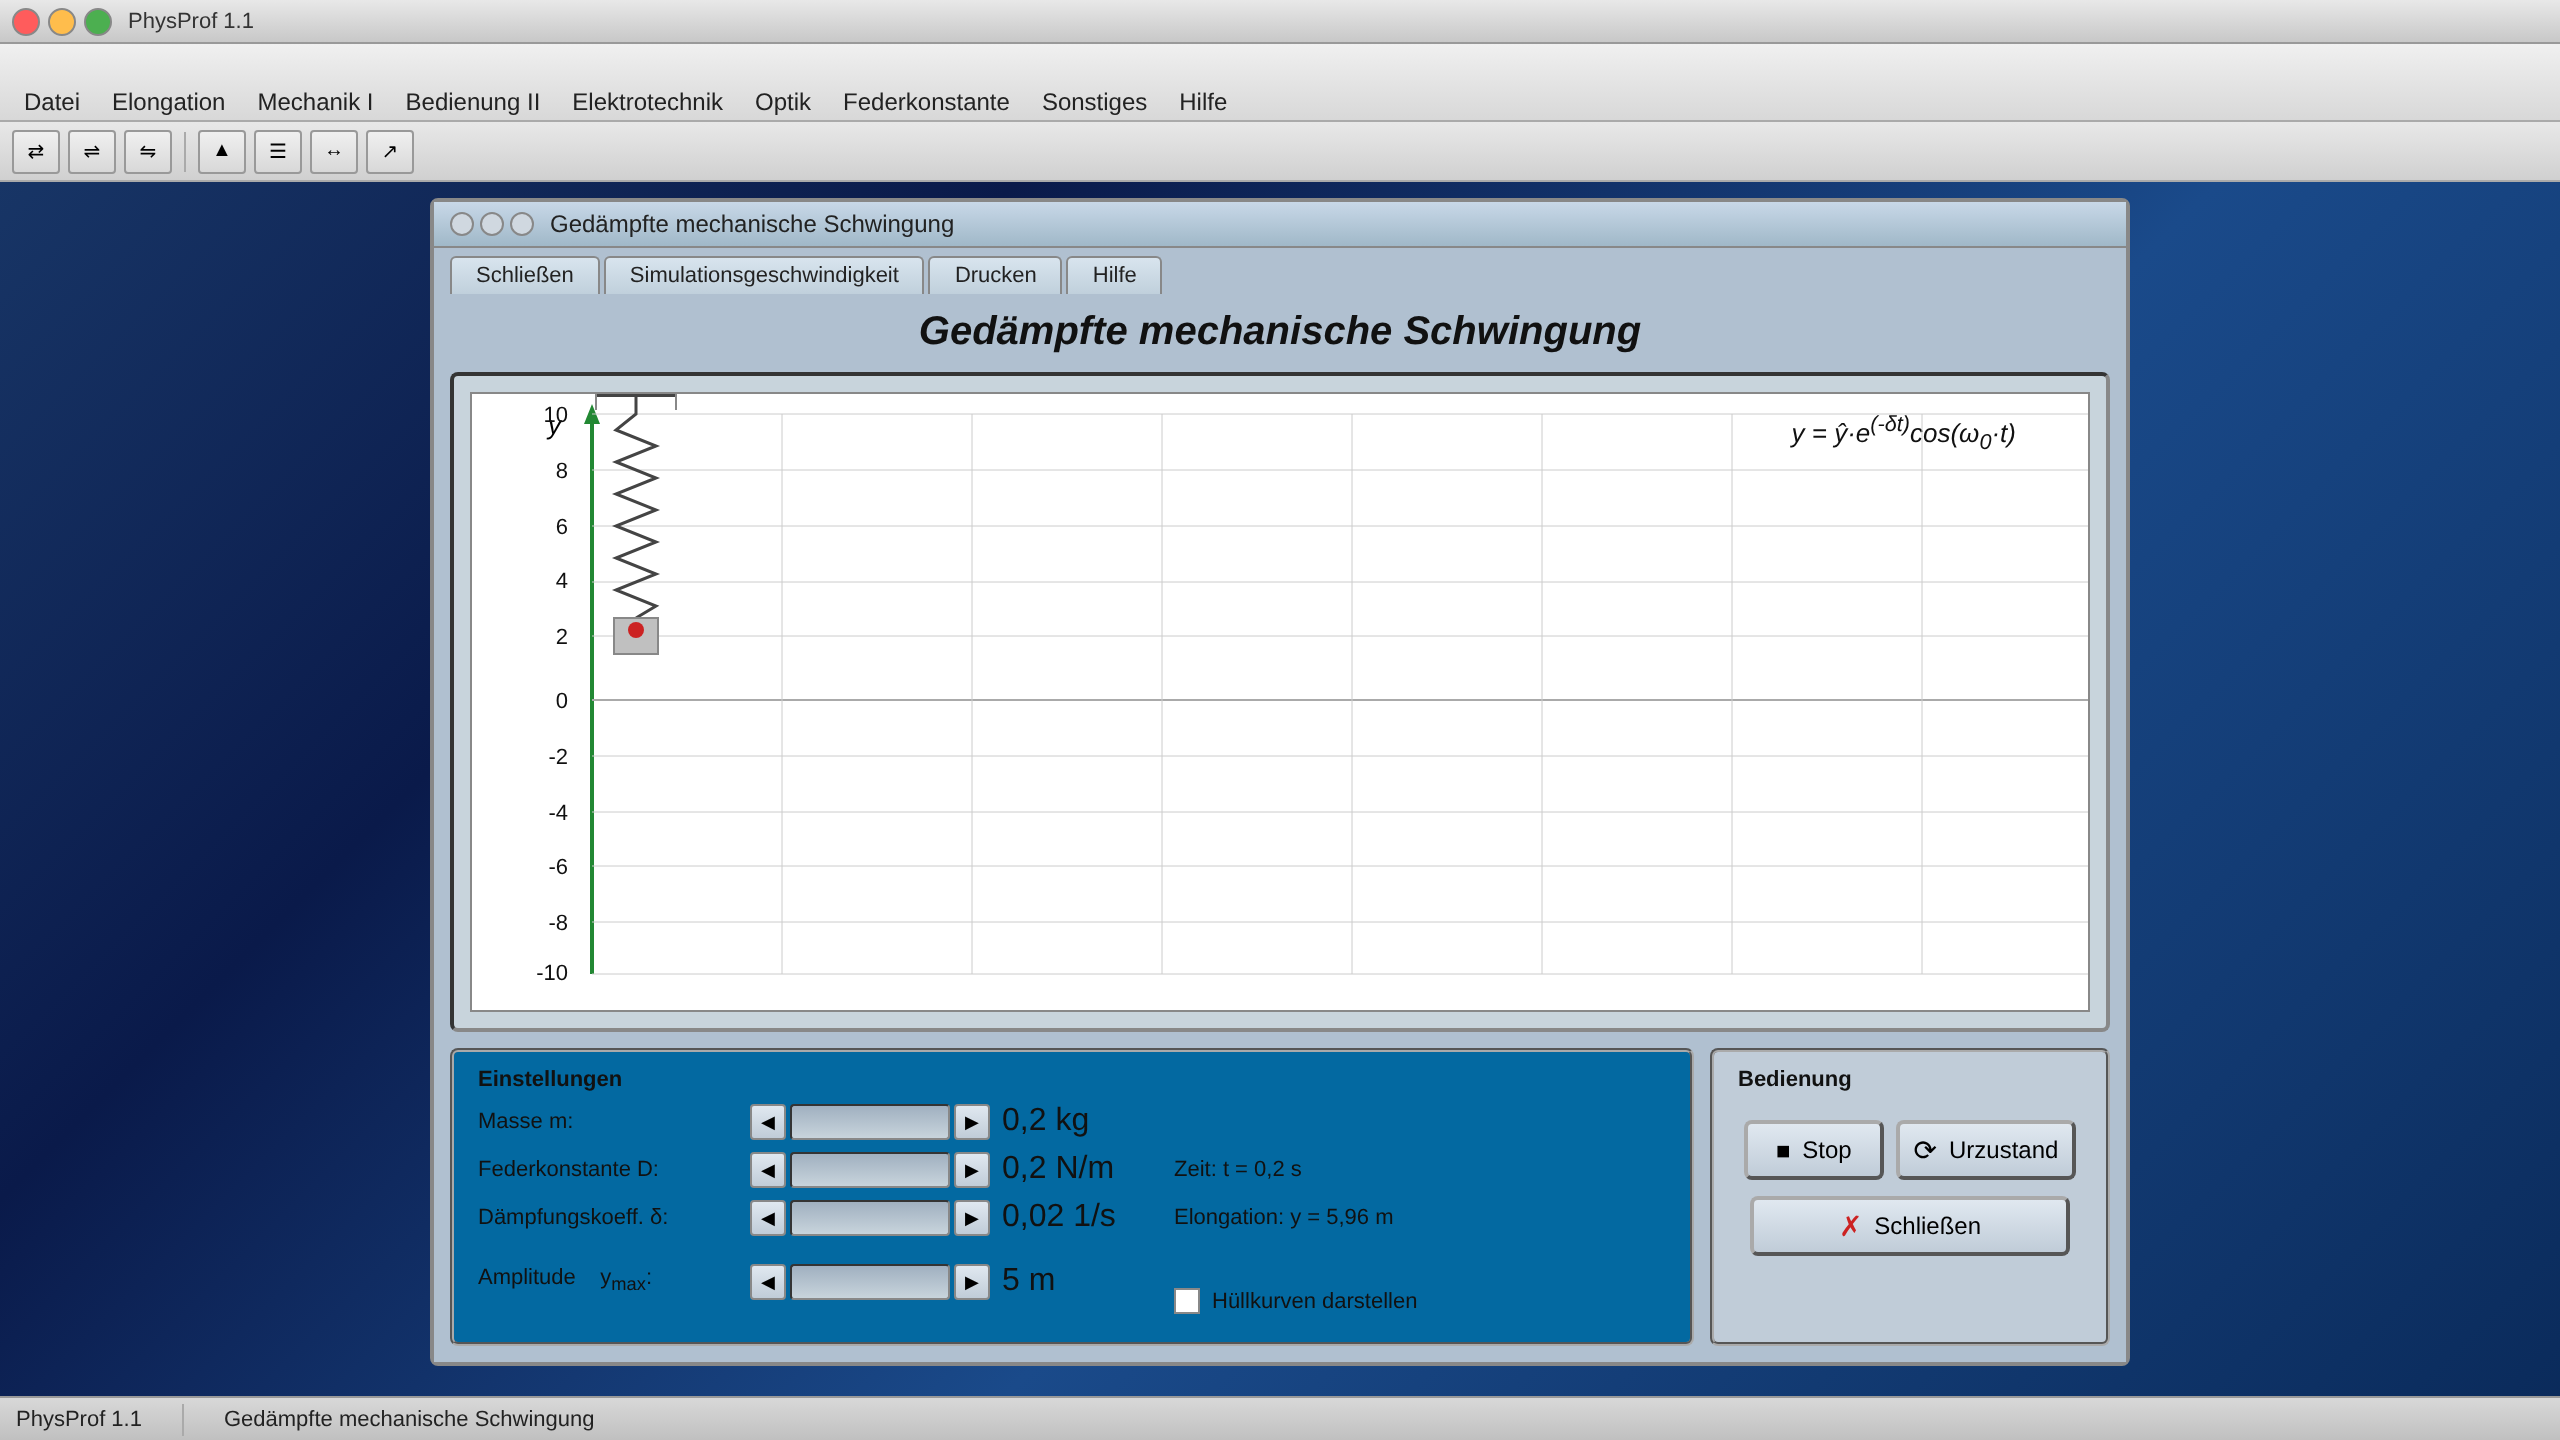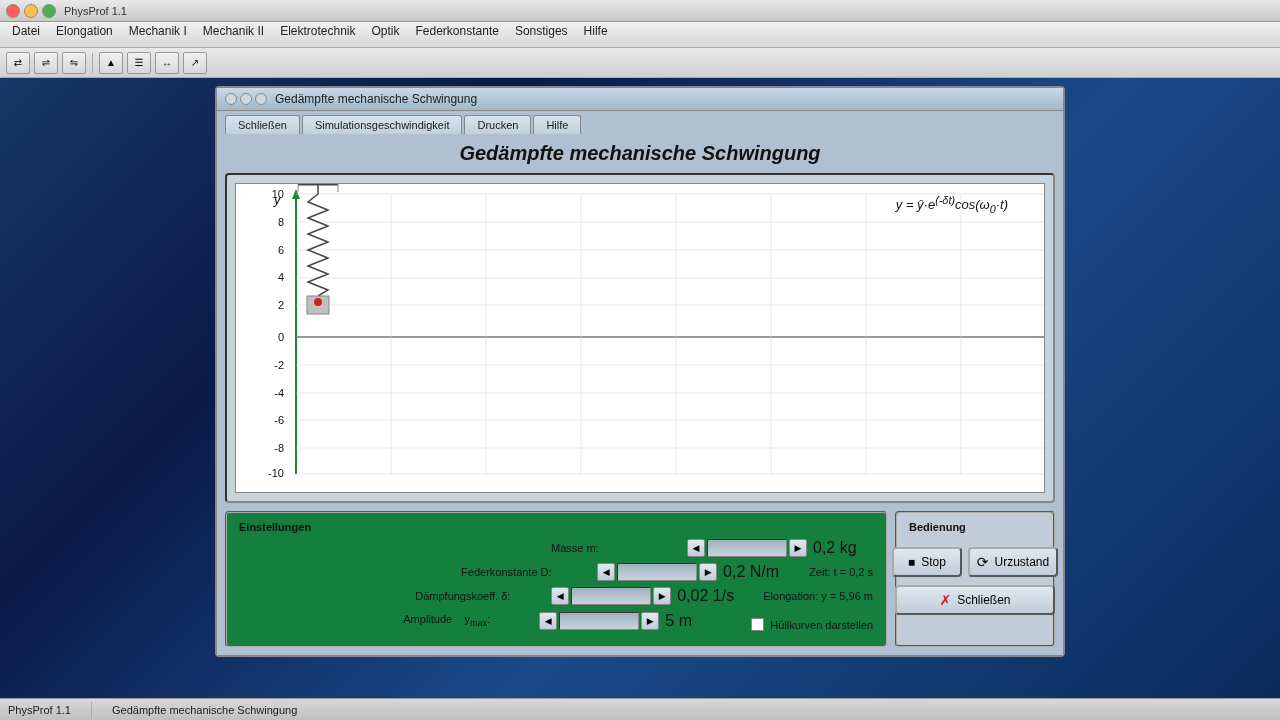--- a/index.html
+++ b/index.html
@@ -37,23 +37,23 @@
     .tb-btn.min { background: #ffbd4c; }
     .tb-btn.max { background: #4caf50; }
     .title-bar-title {
       font-size: 11px;
       color: #333;
     }
 
     
     .menu-bar {
       background: linear-gradient(to bottom, #f0f0f0, #d8d8d8);
-      height: 26px;
-      display: flex;
-      align-items: flex-start;
+      height: 39px;
+      display: flex;
+      align-items: flex-end;
       padding: 0 4px;
       border-bottom: 1px solid #aaa;
     }
     .menu-item {
       padding: 2px 8px;
       font-size: 12px;
       color: #222;
       cursor: pointer;
       border-radius: 3px;
     }
@@ -189,38 +189,37 @@
       color: #111;
     }
 
     
     .settings-row {
       display: flex;
       gap: 8px;
       margin-top: 4px;
     }
     .settings-panel {
-      background: #15803d;
+      background: #0369a1;
       border: 2px groove #aaa;
       border-radius: 4px;
       padding: 8px 12px;
       flex: 1;
     }
     .settings-title {
       font-size: 11px;
       font-weight: bold;
       color: #111;
       margin-bottom: 6px;
     }
     .setting-row {
       display: flex;
       align-items: center;
       margin-bottom: 6px;
       gap: 6px;
-      justify-content: flex-end;
     }
     .setting-label {
       font-size: 11px;
       width: 130px;
       color: #111;
     }
     .slider-container {
       display: flex;
       align-items: center;
       gap: 2px;
@@ -252,41 +251,41 @@
     .status-text {
       font-size: 11px;
       color: #111;
     }
 
     
     .checkbox-row {
       display: flex;
       align-items: center;
       gap: 6px;
-      margin-top: 7px;
+      margin-top: 20px;
     }
     .cb {
       width: 13px;
       height: 13px;
       border: 1px solid #888;
       background: white;
       display: inline-block;
     }
     .cb-label {
       font-size: 11px;
       color: #111;
     }
 
     
     .controls-panel {
       background: #c0ccd8;
       border: 2px groove #aaa;
       border-radius: 4px;
       padding: 8px 12px;
-      width: 160px;
+      width: 200px;
       display: flex;
       flex-direction: column;
       align-items: center;
       gap: 8px;
     }
     .control-btn {
       width: 150px;
       height: 30px;
       background: linear-gradient(to bottom, #e0e8f0, #c0ccd8);
       border: 2px outset #aaa;
@@ -332,21 +331,21 @@
     <span class="tb-btn min"></span>
     <span class="tb-btn max"></span>
   </div>
   <span class="title-bar-title">PhysProf 1.1</span>
 </div>
 
 <div class="menu-bar">
   <span class="menu-item">Datei</span>
   <span class="menu-item">Elongation</span>
   <span class="menu-item">Mechanik I</span>
-  <span class="menu-item">Mechanik II</span>
+  <span class="menu-item">Bedienung II</span>
   <span class="menu-item">Elektrotechnik</span>
   <span class="menu-item">Optik</span>
   <span class="menu-item">Federkonstante</span>
   <span class="menu-item">Sonstiges</span>
   <span class="menu-item">Hilfe</span>
 </div>
 
 <div class="toolbar">
   <div class="toolbar-btn">⇄</div>
   <div class="toolbar-btn">⇌</div>

